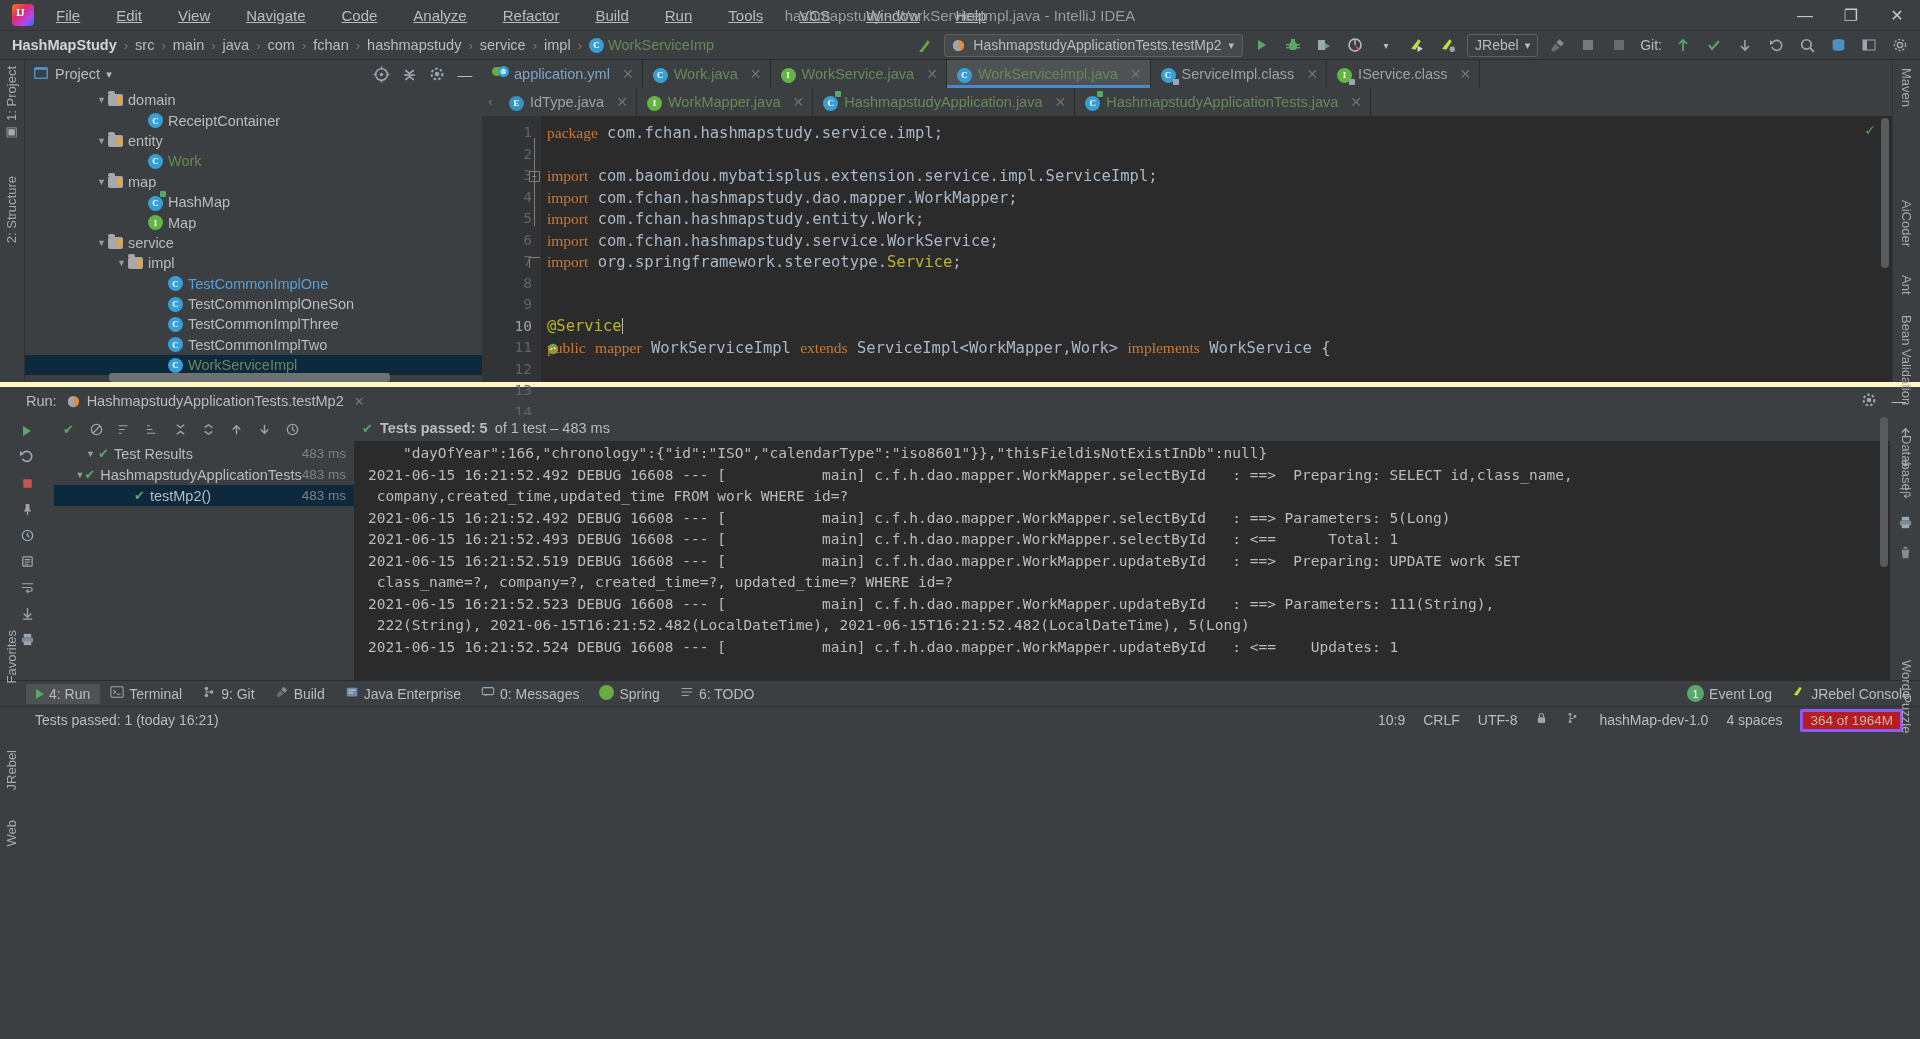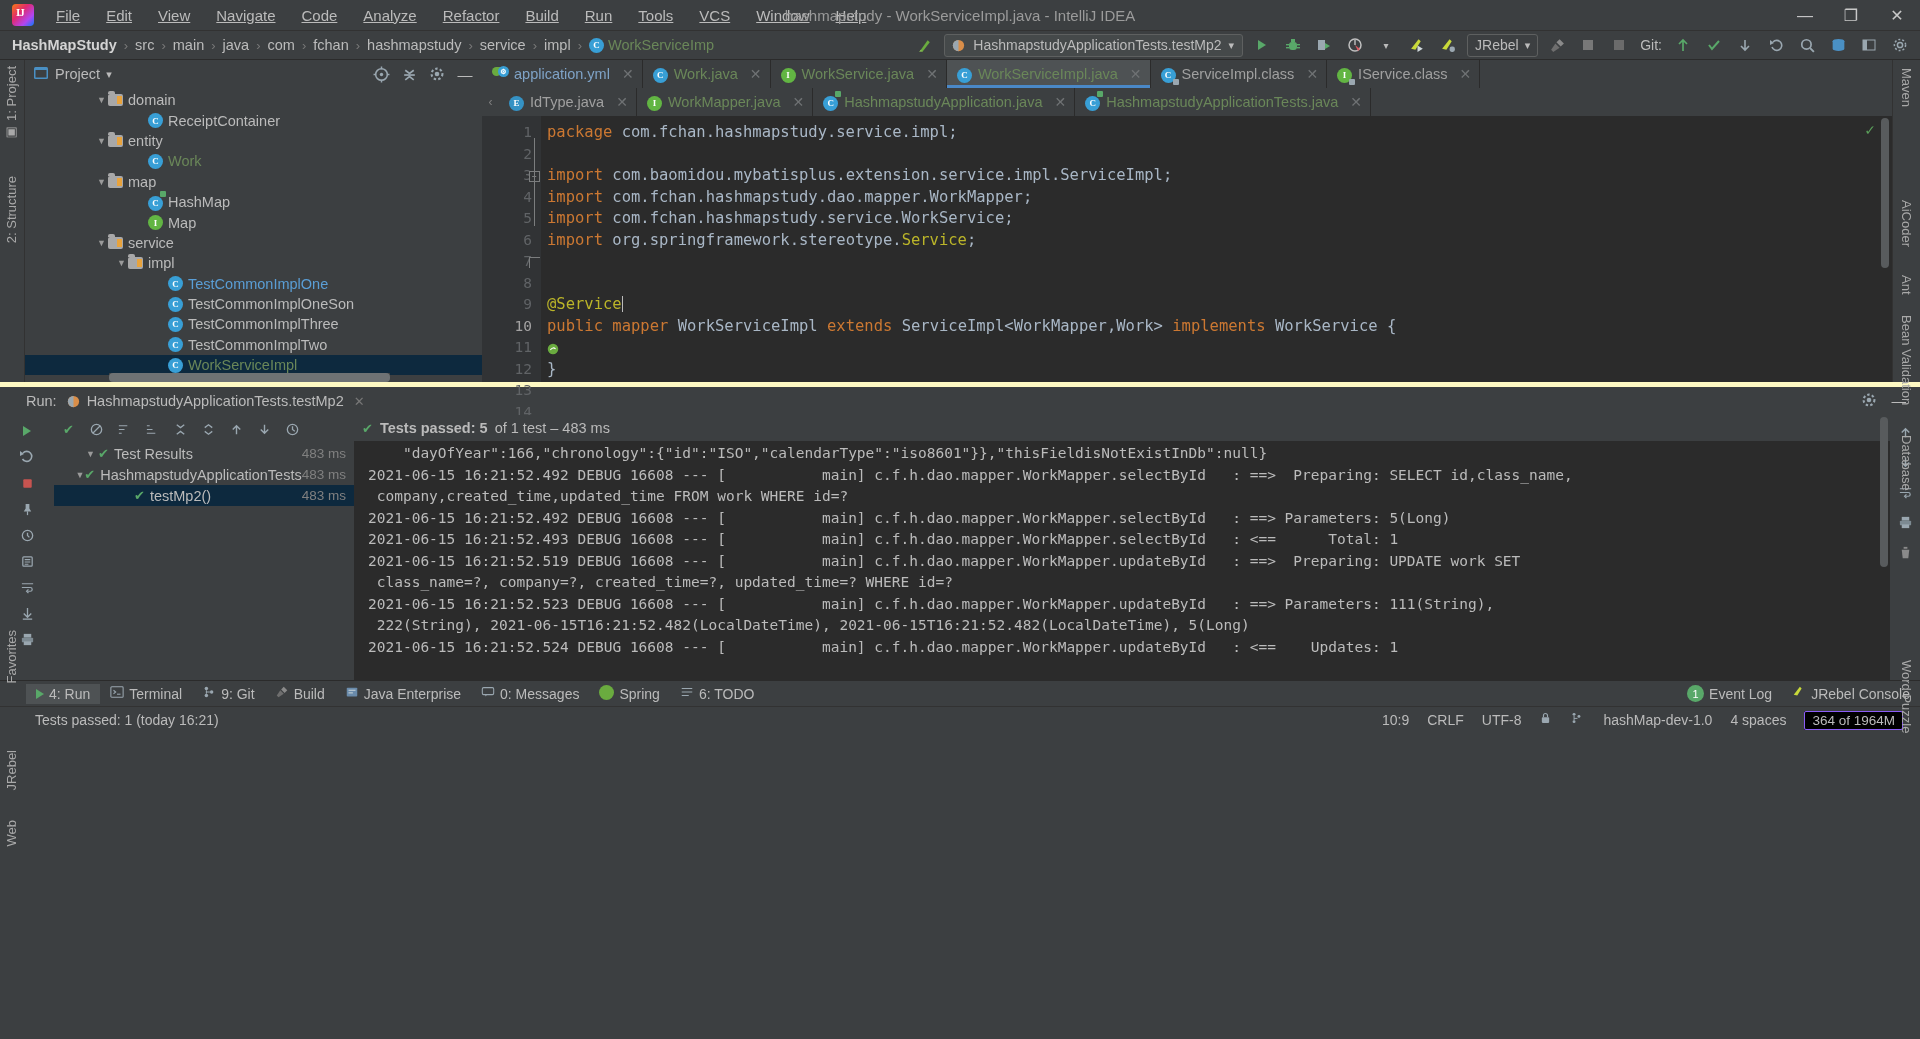--- a/index.html
+++ b/index.html
@@ -16,21 +16,21 @@
   
   .menubar {
     height:31px; background:#3c3f41; display:flex; align-items:center;
     position:relative; flex:0 0 31px; border-bottom:1px solid #323232;
   }
   .ij-logo { width:26px; height:26px; margin:0 8px 0 10px; position:relative; flex:0 0 26px; }
   .ij-logo .sq { position:absolute; inset:2px; border-radius:4px;
     background:linear-gradient(135deg,#f97a12 0%,#e02a6e 38%,#b345f1 72%,#087cfa 100%); }
   .ij-logo .lbl { position:absolute; left:6px; top:4px; color:#fff; font-size:11px; font-weight:bold;
     font-family:"Liberation Serif", serif; letter-spacing:-1px; }
-  .menu-items { display:flex; align-items:center; gap:2px; }
+  .menu-items { display:flex; align-items:center; gap:12px; }
   .menu-item { padding:4px 12px; color:#bbbbbb; font-size:15px; cursor:default; white-space:nowrap; }
   .menu-item u { text-decoration:underline; }
   .win-title { position:absolute; left:50%; transform:translateX(-50%); color:#9b9b9b; font-size:15px; white-space:nowrap;}
   .win-ctl { position:absolute; right:0; top:0; height:31px; display:flex; align-items:center; }
   .wbtn { width:46px; height:31px; display:flex; align-items:center; justify-content:center; color:#c8c8c8; font-size:16px;}
 
   
   .navbar {
     height:29px; background:#3c3f41; display:flex; align-items:center; flex:0 0 29px;
     padding-left:10px; gap:0px; position:relative; border-bottom:1px solid #2b2b2b;
@@ -95,21 +95,21 @@
   .gutter .ln { height:21.5px; line-height:21.5px; text-align:right; padding-right:9px; color:#606366;
      font-family:"DejaVu Sans Mono", monospace; font-size:14.5px; position:relative;}
   .gutter .ln.cur { color:#a4a3a3; }
   .fold { position:absolute; right:1px; top:6px; width:11px; height:11px; border:1px solid #7b7d7e; color:#9b9d9e;
      font-size:8px; line-height:9px; text-align:center; background:#313335; }
   .foldline { position:absolute; right:6px; width:1px; background:#7b7d7e; }
   .bean { position:absolute; right:-19px; top:4px; }
   .codearea { flex:1 1 auto; position:relative; padding-top:6px; overflow:hidden;}
   .cl { height:21.5px; line-height:21.5px; font-family:"DejaVu Sans Mono", monospace; font-size:15.5px;
      color:#a9b7c6; white-space:pre; padding-left:6px;}
-  .kw { color:#cc7832; } .ann{color:#bbb529;}
+  .kw { color:#cc7832;font-family:Liberation Serif, serif; } .ann{color:#bbb529;}
   .caret { display:inline-block; width:1.5px; height:16px; background:#bbbbbb; vertical-align:-3px; }
   .scrollbar-v { position:absolute; right:0; top:0; bottom:0; width:14px; background:#2b2b2b;}
   .scrollbar-v i { position:absolute; top:2px; left:3px; width:8px; height:150px; background:#585b5d; border-radius:4px;}
   .marker-ok { position:absolute; right:16px; top:6px; color:#5a9e5a; font-size:14px; }
 
   
   .runpanel { height:298px; flex:0 0 298px; background:#3c3f41; display:flex; flex-direction:column; border-top:5px solid #fef9c3;}
   .run-head { height:28px; flex:0 0 28px; display:flex; align-items:center; padding:0 8px 0 26px; gap:9px; font-size:14.5px;}
   .run-head .rtab { display:flex; align-items:center; gap:6px; color:#bbbbbb; }
   .run-head .spacer{ margin-left:auto; }
@@ -136,21 +136,21 @@
       border-top:1px solid #2b2b2b; font-size:14px;}
   .tw { display:flex; align-items:center; gap:5px; padding:2px 10px; color:#bbbbbb; white-space:nowrap;}
   .tw.active { background:#4e5254; }
   .twbar .spacer{ margin-left:auto; }
 
   
   .statusbar { height:26px; flex:0 0 26px; background:#3c3f41; display:flex; align-items:center; padding:0 8px 0 26px;
       font-size:14px; color:#bbbbbb; gap:0; border-top:1px solid #323232;}
   .sb { padding:0 9px; white-space:nowrap;}
   .statusbar .spacer { margin-left:auto; }
-  .mem { border:1px solid #8b5cf6; border-radius:2px; padding:1px 7px; font-size:13.5px; background:#000000;}
+  .mem { border:3px solid #8b5cf6; border-radius:2px; padding:1px 7px; font-size:13.5px; background:#b91c1c;}
 
   
   .circ { width:15px; height:15px; border-radius:50%; display:inline-flex; align-items:center; justify-content:center;
      font-size:9px; font-weight:bold; color:#fff; font-family:"Liberation Serif",serif; } .c-green{ background:#62b543; } .c-teal{background:#389fd6;}
   .folder { width:15px; height:12px; background:#a8a8a8; border-radius:2px 2px 2px 2px; position:relative; display:inline-block;}
   .folder::before{content:''; position:absolute; top:-3px; left:0; width:7px; height:3px; background:#a8a8a8; border-radius:2px 2px 0 0;}
   .folder.src::after{content:''; position:absolute; right:1px; top:2px; width:5px; height:8px; background:#e8a33d;}
   .folder.res::after{content:''; position:absolute; right:1px; top:2px; width:5px; height:8px; background:#e8a33d;}
   .folder.plain { background:#9aa7b0; } .folder.plain::before{background:#9aa7b0;}
   .spring { width:15px;height:15px;border-radius:50%;background:#6aab3f;display:inline-block;}
@@ -654,20 +654,21 @@
             <div class="ln">12</div>
             <div class="ln">13</div>
             <div class="ln">14</div>
             <div class="foldline" style="top: 22px; height: 88px;"></div>
           </div>
         <div class="codearea" id="codearea">
             <div class="cl"><span class="kw">package</span><span> com.fchan.hashmapstudy.service.impl;</span></div>
             <div class="cl">&nbsp;</div>
             <div class="cl"><span class="kw">import</span><span> com.baomidou.mybatisplus.extension.service.impl.ServiceImpl;</span></div>
             <div class="cl"><span class="kw">import</span><span> com.fchan.hashmapstudy.dao.mapper.WorkMapper;</span></div>
+            <div class="cl"><span class="kw">import</span><span> com.fchan.hashmapstudy.entity.Work;</span></div>
             <div class="cl"><span class="kw">import</span><span> com.fchan.hashmapstudy.service.WorkService;</span></div>
             <div class="cl"><span class="kw">import</span><span> org.springframework.stereotype.</span><span class="ann">Service</span><span>;</span></div>
             <div class="cl">&nbsp;</div>
             <div class="cl">&nbsp;</div>
             <div class="cl"><span class="ann">@Service</span><span class="caret"></span></div>
             <div class="cl"><span class="kw">public</span><span> </span><span class="kw">mapper</span><span> WorkServiceImpl </span><span class="kw">extends</span><span> ServiceImpl&lt;WorkMapper,Work&gt; </span><span class="kw">implements</span><span> WorkService {</span></div>
             <div class="cl">&nbsp;</div>
             <div class="cl"><span>}</span></div>
             <div class="cl">&nbsp;</div>
           </div>

